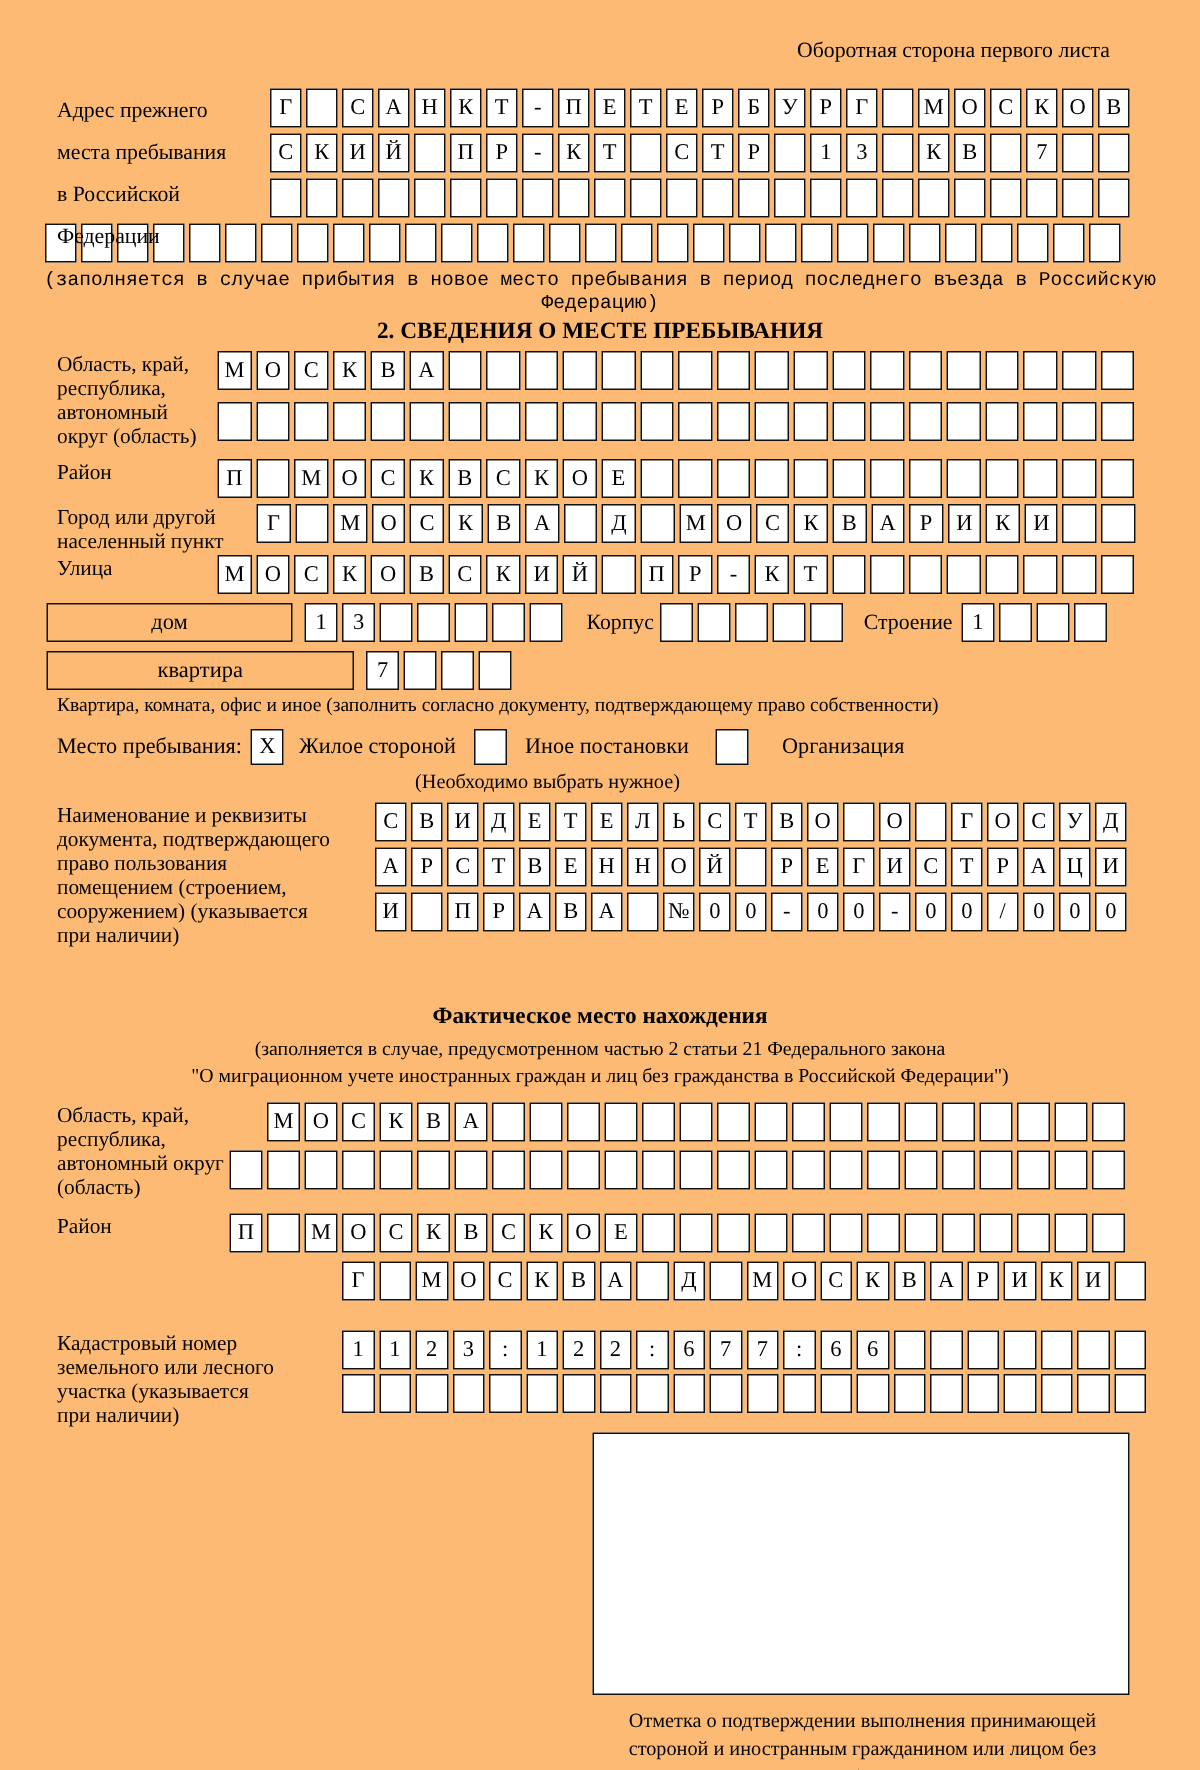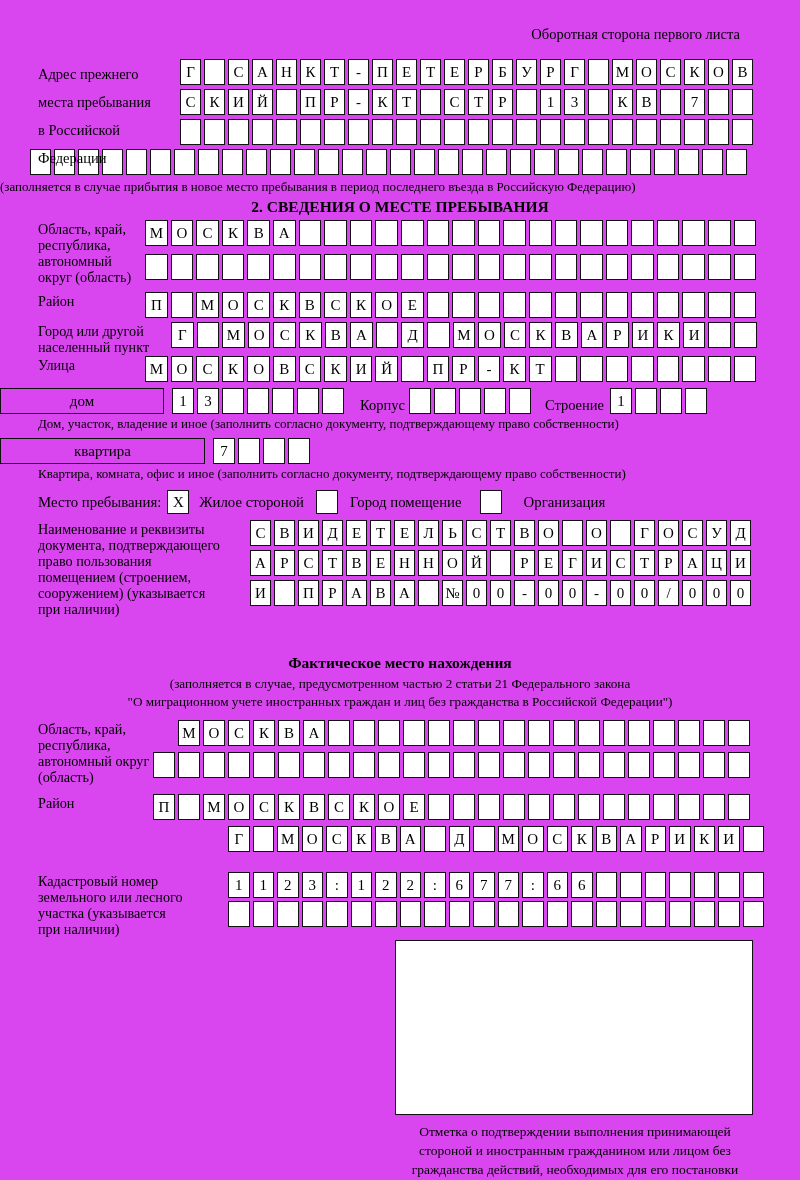--- a/index.html
+++ b/index.html
@@ -1,17 +1,17 @@
 <!DOCTYPE html>
 <html><head>
 <meta charset="utf-8">
 <style>
   html,body{margin:0;padding:0;background:#fff;}
   .page{
-    position:relative;width:800px;height:1180px;background:#d946ef;overflow:hidden;
+    position:relative;width:800px;height:1180px;background:#fdba74;overflow:hidden;
     font-family:"Liberation Serif", serif;color:#000;
   }
   .hdr{padding:26px 60px 0 0;text-align:right;font-size:14.5px;}
   
   .field{position:relative;}
   .f-label{position:absolute;left:38px;top:1px;font-size:14.2px;line-height:16px;white-space:pre-line;}
   .lab-top{line-height:28px;font-size:14.5px;}
   .f-rows{display:block;}
   .ml180{margin-left:180px;}  .ml145{margin-left:145px;}
   .ml250{margin-left:250px;}  .ml153{margin-left:153px;}
@@ -22,27 +22,27 @@
     font-size:15px;line-height:24px;background:#fff;
   }
   .cr-a .cell{width:21px;}
   .cr-b .cell{width:22.6px;}
   .cr-c .cell{width:21px;}
   .cr-d .cell{width:22px;}
   .cr-e .cell{width:21.5px;}
   .ind25{margin-left:25px;} .ind26{margin-left:26px;} .ind75{margin-left:75px;}
   .ml30{margin-left:30px;margin-top:0;}
   .caption{font-size:13px;}
-  .center{}
+  .center{text-align:center;font-family:Liberation Mono, monospace;}
   .sec-title{text-align:center;font-weight:bold;font-size:15.5px;margin-top:3px;}
   .wide-box{
     box-sizing:border-box;height:26px;border:1.5px solid #111;display:flex;
     align-items:center;justify-content:center;font-size:15px;flex:0 0 auto;
   }
-  .inline-row{display:flex;align-items:flex-end;}
+  .inline-row{display:flex;align-items:center;margin-left:31px;}
   .inline-lbl{font-size:14.5px;}
   .mesto-row{display:flex;align-items:center;margin-left:38px;margin-top:8px;}
   .mesto-row .cell{width:22px;height:24px;}
   .note-small{font-size:13.5px;}
   .h3{text-align:center;font-weight:bold;font-size:15.5px;margin-top:29px;}
   .cap3{text-align:center;font-size:13.2px;margin-top:4px;white-space:pre-line;}
   .stamp-box{
     box-sizing:border-box;margin:8px 0 0 395px;width:358px;height:175px;border:1.8px solid #111;background:#fff;
   }
   .stamp-note{
@@ -355,42 +355,42 @@
         <span class="cell"></span>
       </div>
     <div class="inline-lbl" style="margin-left:14px;">Строение</div>
     <div class="cellrow cr-d" style="margin:0 0 0 6px;">
         <span class="cell">1</span>
         <span class="cell"></span>
         <span class="cell"></span>
         <span class="cell"></span>
       </div>
   </div>
-  <div class="caption" style="margin:2px 0 0 38px;">Дом, участок, владение и иное (заполнить согласно документу, подтверждающему право собственности)</div>
 
   <div class="inline-row mt6">
     <div class="wide-box" style="width:205px;">квартира</div>
     <div class="cellrow cr-d" style="margin:0 0 0 8px;">
         <span class="cell">7</span>
         <span class="cell"></span>
         <span class="cell"></span>
         <span class="cell"></span>
       </div>
   </div>
   <div class="caption" style="margin:2px 0 0 38px;">Квартира, комната, офис и иное (заполнить согласно документу, подтверждающему право собственности)</div>
 
   <div class="mesto-row">
     <span style="font-size:14.8px;">Место пребывания:</span>
     <span class="cell" style="margin-left:6px;">X</span>
     <span style="font-size:14.8px;margin-left:10px;">Жилое стороной</span>
     <span class="cell" style="margin-left:12px;"></span>
-    <span style="font-size:14.8px;margin-left:12px;">Город помещение</span>
+    <span style="font-size:14.8px;margin-left:12px;">Иное постановки</span>
     <span class="cell" style="margin-left:18px;"></span>
     <span style="font-size:14.8px;margin-left:22px;text-align:right;">Организация</span>
   </div>
+  <div class="note-small" style="margin-left:150px;width:430px;text-align:center;margin-top:3px;">(Необходимо выбрать нужное)</div>
 
   <div class="field mt6" style="min-height:105px;">
     <div class="f-label" style="width:215px;">Наименование и реквизиты
 документа, подтверждающего
 право пользования
 помещением (строением,
 сооружением) (указывается
 при наличии)</div>
     <div class="f-rows ml250">
       <div class="cellrow cr-c">

